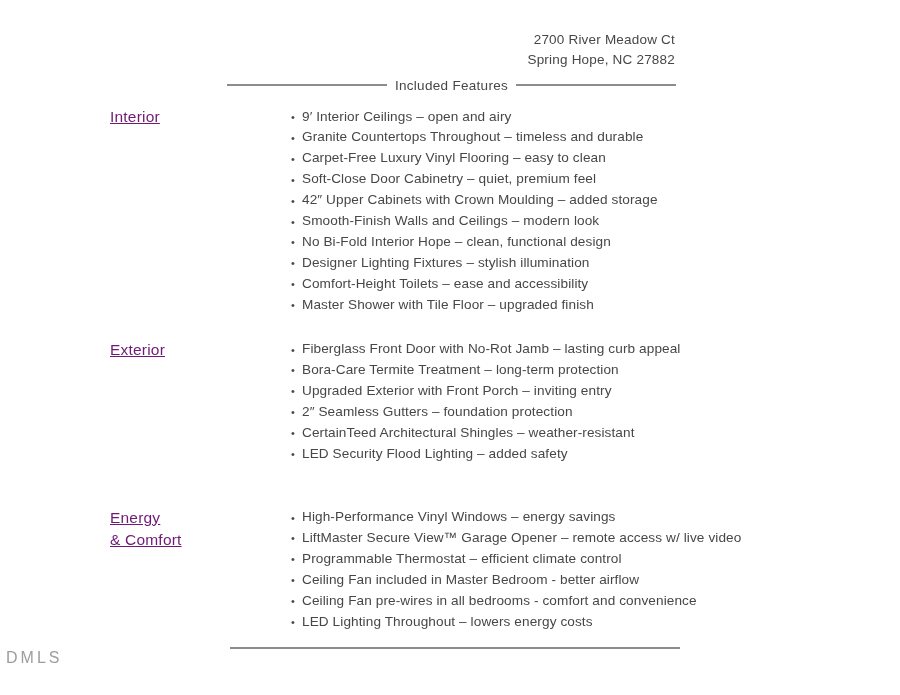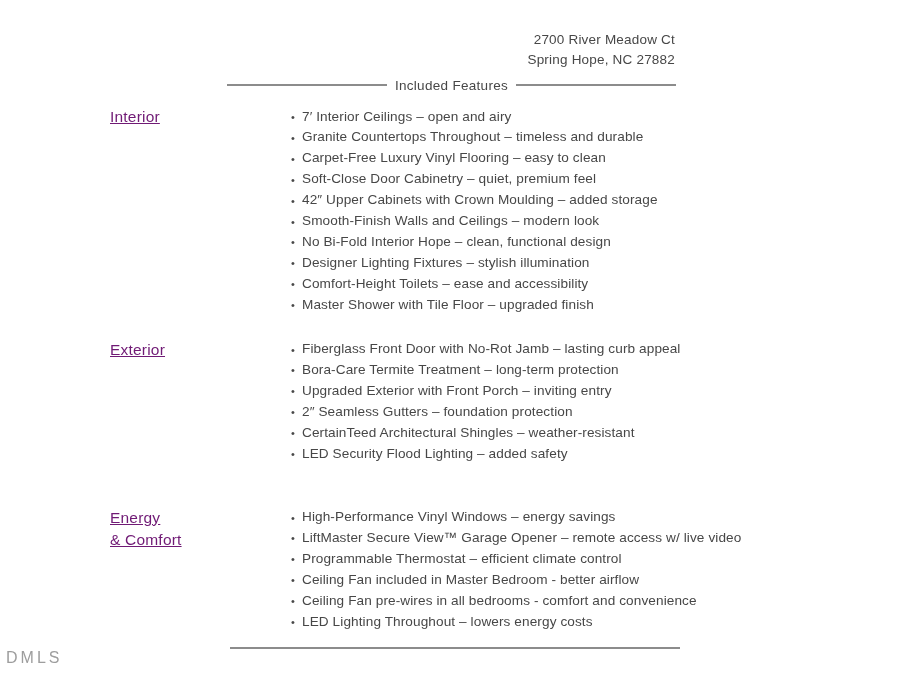--- a/index.html
+++ b/index.html
@@ -129,21 +129,21 @@
   <div class="divider-row">
     <div class="line"></div>
     <div class="title">Included Features</div>
     <div class="line"></div>
   </div>
 
   <div class="section-label label-interior">
     <div>Interior</div>
   </div>
   <ul class="features ul-interior">
-      <li><span class="bullet">•</span><span>7′ Interior Ceilings – open and airy</span></li>
+      <li><span class="bullet">•</span><span>9′ Interior Ceilings – open and airy</span></li>
       <li><span class="bullet">•</span><span>Granite Countertops Throughout – timeless and durable</span></li>
       <li><span class="bullet">•</span><span>Carpet-Free Luxury Vinyl Flooring – easy to clean</span></li>
       <li><span class="bullet">•</span><span>Soft-Close Door Cabinetry – quiet, premium feel</span></li>
       <li><span class="bullet">•</span><span>42″ Upper Cabinets with Crown Moulding – added storage</span></li>
       <li><span class="bullet">•</span><span>Smooth-Finish Walls and Ceilings – modern look</span></li>
       <li><span class="bullet">•</span><span>No Bi-Fold Interior Hope – clean, functional design</span></li>
       <li><span class="bullet">•</span><span>Designer Lighting Fixtures – stylish illumination</span></li>
       <li><span class="bullet">•</span><span>Comfort-Height Toilets – ease and accessibility</span></li>
       <li><span class="bullet">•</span><span>Master Shower with Tile Floor – upgraded finish</span></li>
     </ul>

